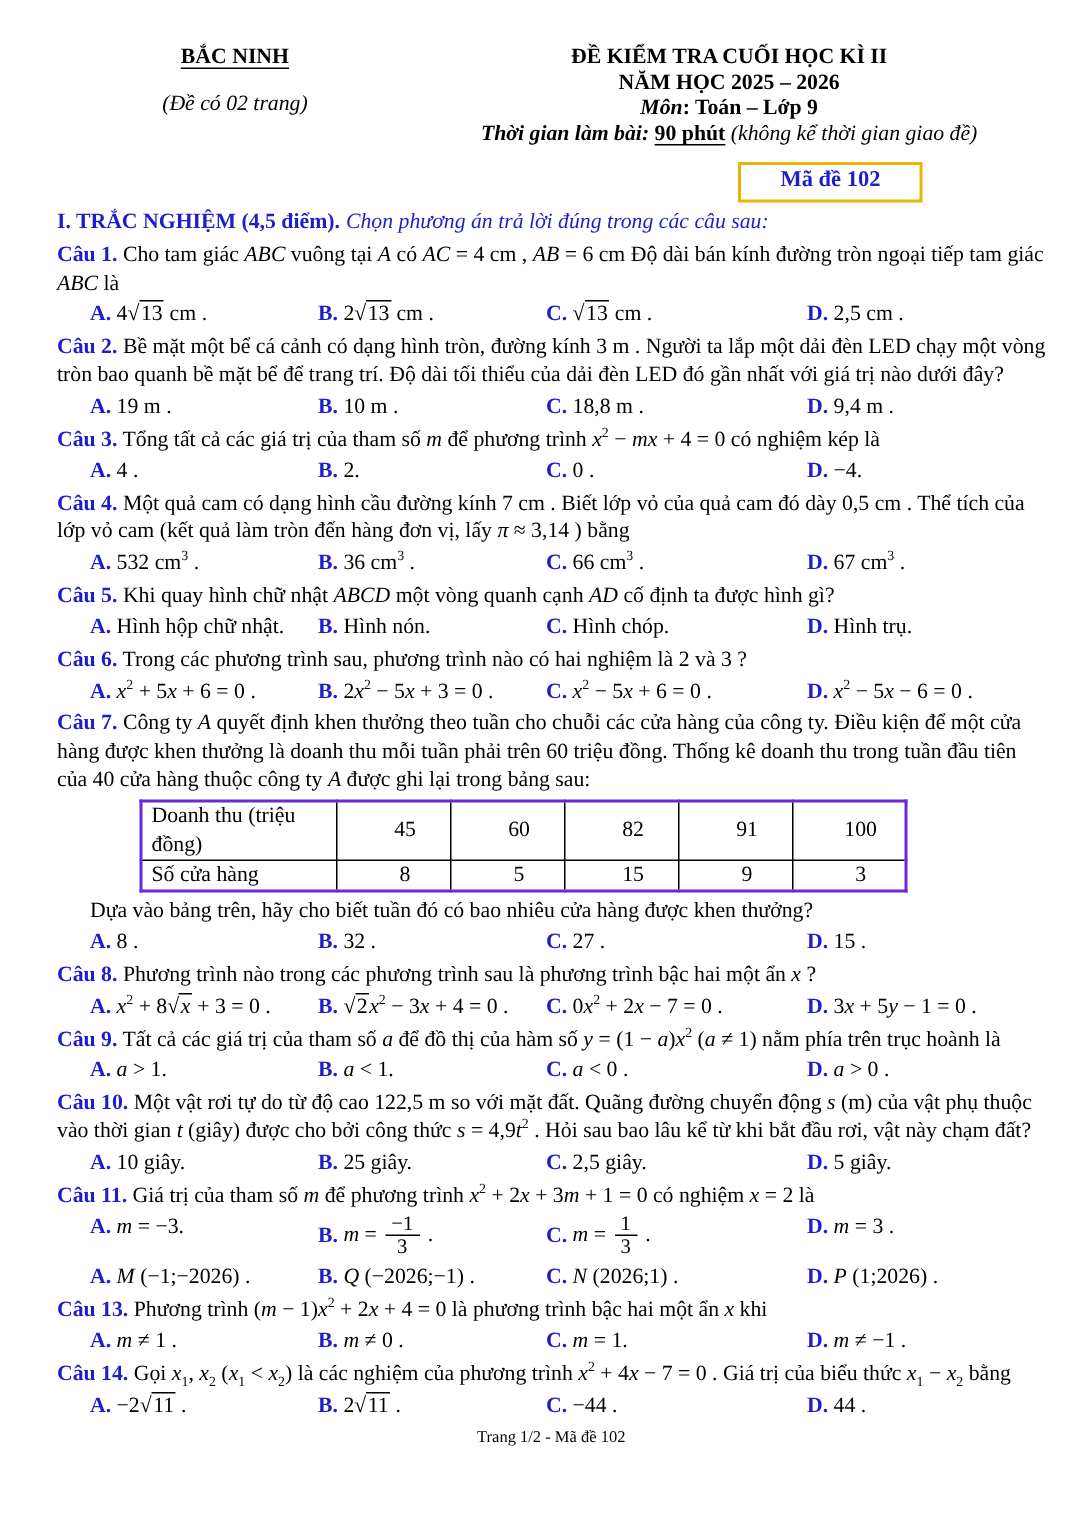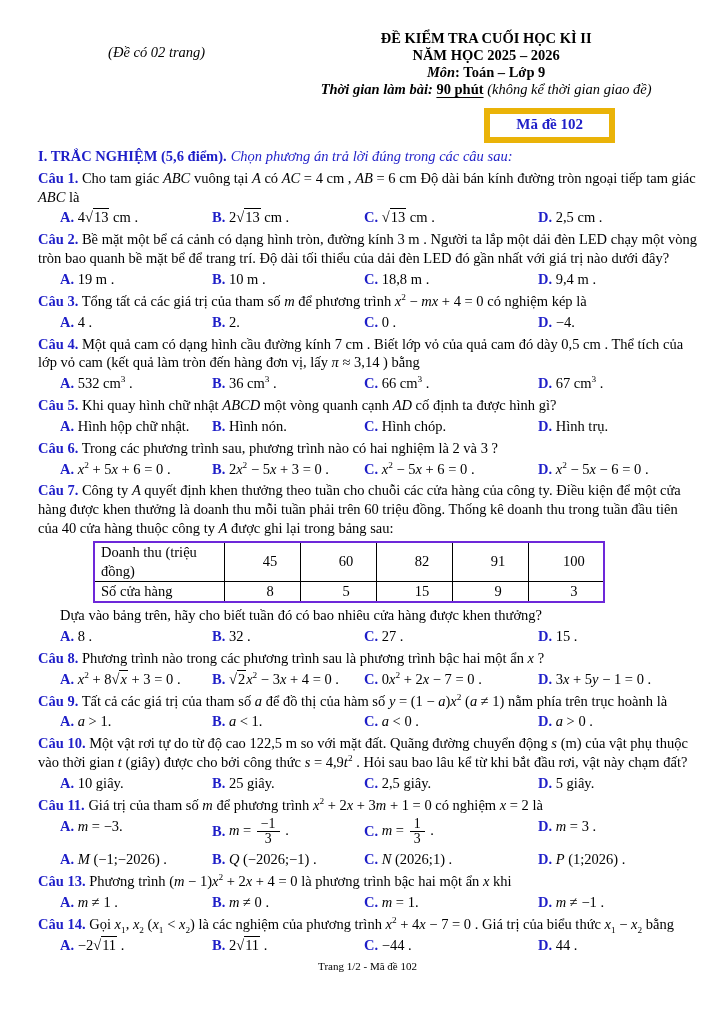--- a/index.html
+++ b/index.html
@@ -14,21 +14,21 @@
   .hdr-left{ width:36%; text-align:center; }
   .hdr-right{ flex:1; text-align:center; }
   .hdr div{ line-height:1.18; }
   .b{ font-weight:bold; }
   .i{ font-style:italic; }
   .uline{ text-decoration:underline; text-underline-offset:3px; }
   .hdr-note{ margin-top:14px; }
   .time-val{ font-weight:bold; text-decoration:underline; text-underline-offset:3px; }
   .code-row{ text-align:right; padding-right:82px; margin:10px 0 4px; }
   .code-box{
-    display:inline-block; border:6px solid #eab308; padding:1px 26px 2px;
+    display:inline-block; border:2px solid #eab308; padding:1px 26px 2px;
     font-weight:bold; color:var(--blue); font-size:15px;
   }
   .section{ margin:2px 0 3px; }
   .section .ttl{ font-weight:bold; color:var(--blue); }
   .section .ins{ font-style:italic; color:var(--blue); margin-left:4px; }
   .question{ margin:0 0 3px; }
   .qline{ margin:1px 0; }
   .qlabel{ color:var(--blue); }
   .qafter{ margin:1px 0; padding-left:22px; }
   .options{
@@ -50,36 +50,37 @@
   .dtable td.l{ width:130px; text-align:left; }
   .dtable td.c{ width:76px; text-align:center;padding-left:22px; }
   .footer{ text-align:center; margin-top:4px; font-size:11px; }
   var{ font-style:italic; }
 </style>
 </head>
 <body>
 
 <div class="hdr">
   <div class="hdr-left">
+    <div class="b uline">BẮC NINH</div>
     <div class="i hdr-note">(Đề có 02 trang)</div>
   </div>
   <div class="hdr-right">
     <div class="b">ĐỀ KIỂM TRA CUỐI HỌC KÌ II</div>
     <div class="b">NĂM HỌC 2025 – 2026</div>
     <div><span class="b i">Môn</span><span class="b">: Toán – Lớp 9</span></div>
     <div><span class="b i">Thời gian làm bài:</span> <span class="time-val">90 phút</span> <span class="i">(không kể thời gian giao đề)</span></div>
   </div>
 </div>
 
 <div class="code-row">
   <span class="code-box">Mã đề 102</span>
 </div>
 
 <p class="section">
-  <span class="ttl">I. TRẮC NGHIỆM (5,6 điểm).</span><span class="ins">Chọn phương án trả lời đúng trong các câu sau:</span>
+  <span class="ttl">I. TRẮC NGHIỆM (4,5 điểm).</span><span class="ins">Chọn phương án trả lời đúng trong các câu sau:</span>
 </p>
 
 <div id="questions">
     <div class="question">
       <p class="qline"><b class="qlabel">Câu 1.</b> <span>Cho tam giác <var>ABC</var> vuông tại <var>A</var> có <var>AC</var> = 4 cm , <var>AB</var> = 6 cm Độ dài bán kính đường tròn ngoại tiếp tam giác <var>ABC</var> là</span></p>
       <div class="options">
         <div class="opt"><b>A.</b> <span>4<span class="sqrt">√<span class="rad">13</span></span> cm .</span></div>
         <div class="opt"><b>B.</b> <span>2<span class="sqrt">√<span class="rad">13</span></span> cm .</span></div>
         <div class="opt"><b>C.</b> <span><span class="sqrt">√<span class="rad">13</span></span> cm .</span></div>
         <div class="opt"><b>D.</b> <span>2,5 cm .</span></div>

